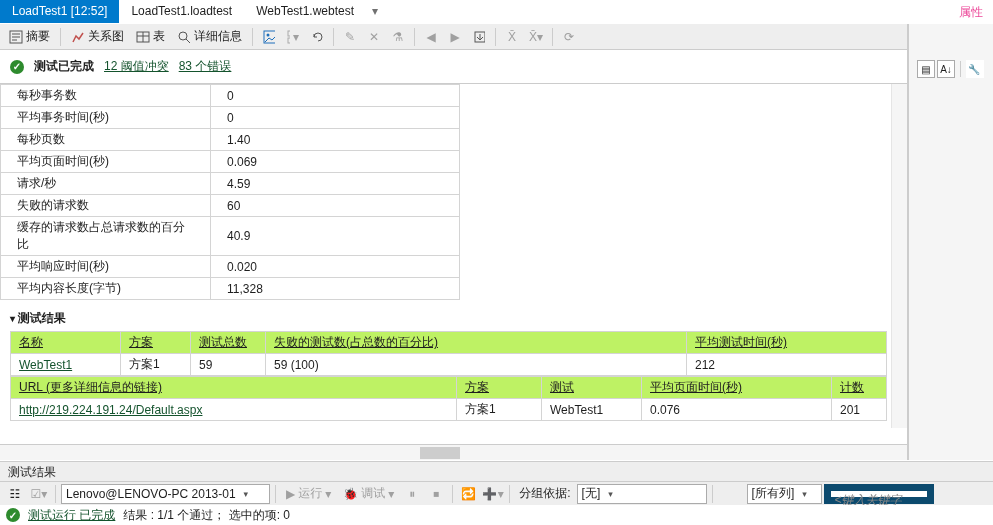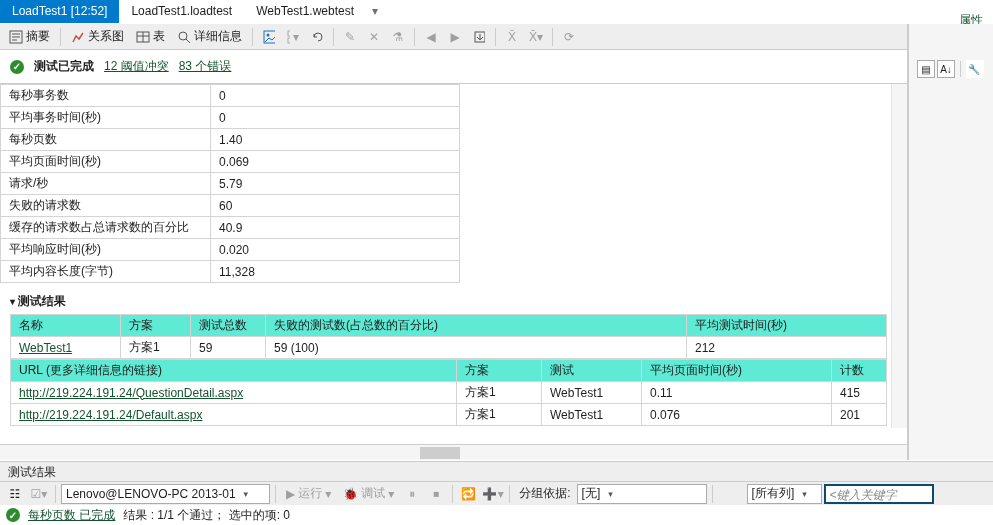--- a/index.html
+++ b/index.html
@@ -1,52 +1,52 @@
 <!DOCTYPE html>
 <html><head>
 <meta charset="utf-8">
 <style>
 * { box-sizing: border-box; margin: 0; padding: 0; }
 body { font-family: "Microsoft YaHei", "Segoe UI", Tahoma, sans-serif; font-size: 12px; color: #1e1e1e; background: #fff; width: 993px; height: 525px; overflow: hidden; position: relative; }
 .tab-bar { display: flex; align-items: stretch; background: #fff; height: 24px; border-bottom: 1px solid #fff; }
 .tab { padding: 4px 12px; color: #1e1e1e; cursor: pointer; display: flex; align-items: center; gap: 6px; flex-direction: column; }
 .tab.active { background: #007acc; color: #fff; }
 .tab .pin, .tab .close { font-size: 11px; }
-.right-label { margin-left: auto; padding: 12px 10px; color: #14532d; }
+.right-label { margin-left: auto; padding: 4px 10px; color: #ec4899; }
 .dropdown-arrow { padding: 4px 6px; color: #717171; cursor: pointer; }
 .main-area { display: flex; position: absolute; top: 24px; left: 0; right: 0; bottom: 65px; border-radius: 25px; }
 .left-pane { flex: 1; border-right: 1px solid #ccc; display: flex; flex-direction: column; overflow: hidden; }
 .right-pane { width: 85px; background: #f5f5f5; border-left: 1px solid #ccc; position: relative; }
 .right-pane .tool-icons { position: absolute; top: 36px; left: 8px; display: flex; gap: 2px; align-items: center; }
 .ti { width: 18px; height: 18px; display: inline-flex; align-items: center; justify-content: center; border: 1px solid #aaa; font-size: 10px; background:#fff; cursor:pointer; }
 .toolbar { display: flex; align-items: center; gap: 2px; padding: 2px 4px; border-bottom: 1px solid #ccc; background: #eee; height: 26px; flex-wrap: nowrap; }
 .tbtn { display: inline-flex; align-items: center; gap: 3px; padding: 2px 5px; cursor: pointer; color: #1e1e1e; white-space: nowrap; }
 .tbtn.icon-only { width: 22px; justify-content: center; }
 .tbtn.disabled { color: #a0a0a0; cursor: default; }
 .tsep { width: 1px; height: 18px; background: #ccc; margin: 0 3px; }
 .status-row { display: flex; align-items: center; gap: 10px; padding: 8px 10px; border-bottom: 1px solid #ccc; }
 .chk { width: 14px; height: 14px; border-radius: 50%; background: #2e8b2e; color: #fff; display: inline-flex; align-items: center; justify-content: center; font-size: 10px; font-weight:bold;}
 .link { color: #14532d; text-decoration: underline; cursor: pointer; }
 .content-scroll { flex: 1; overflow: auto; padding: 0; position:relative; }
 .kv-table { border-collapse: collapse; width: 460px; margin: 0; }
-.kv-table td { border: 1px solid #d4d4d4; padding: 2px 8px; height: 18px; }
+.kv-table td { border: 1px solid #d4d4d4; padding: 2px 16px; height: 18px; }
 .kv-table td:first-child { width: 210px; }
 .section-h { font-weight: bold; padding: 10px 10px 4px 10px; }
 .section-h::before { content: "▾ "; font-size: 10px; }
 .data-table { border-collapse: collapse; width: calc(100% - 30px); margin: 0 10px; }
 .data-table th, .data-table td { border: 1px solid #d4d4d4; padding: 2px 8px; text-align: left; font-weight: normal; height: 18px; }
-.data-table th { background: #5eead4; }
+.data-table th { background: #bef264; text-decoration: underline; }
 .bottom-scrollbar { height:16px; border-top:1px solid #ccc; background:#f5f5f5; position:relative; }
 .bottom-scrollbar .thumb { position:absolute; left:420px; top:2px; width:40px; height:12px; background:#cdcdcd; }
 .panel-title-bar { position:absolute; left:0; right:0; bottom:42px; height:22px; border-top:1px solid #ccc; background:#eee; display:flex; align-items:center; padding:0 8px; }
 .bottom-toolbar { position:absolute; left:0; right:0; bottom:20px; height:24px; border-top:1px solid #ccc; background:#eee; display:flex; align-items:center; padding:0 4px; gap:2px; }
 .bottom-status { position:absolute; left:0; right:0; bottom:0; height:20px; display:flex; align-items:center; padding:0 6px; gap:8px; background:#fff; }
 .dropdown { border:1px solid #ababab; background:#fff; padding:1px 4px; display:inline-flex; align-items:center; gap:4px; height:20px; cursor:pointer; }
 .dropdown::after { content:"▾"; font-size:9px; color:#555; margin-left:4px; }
-.searchbox { border:2px solid #0c4a6e; background:#fff; padding:1px 4px; height:20px; width:110px; color:#888; font-style:italic; }
+.searchbox { border:7px solid #0c4a6e; background:#fff; padding:1px 4px; height:20px; width:110px; color:#888; font-style:italic; }
 svg { display:block; }
 .vscroll { position:absolute; right:0; top:0; bottom:16px; width:16px; background:#f5f5f5; border-left:1px solid #e5e5e5;}
 </style>
 </head>
 <body>
 
 <div class="tab-bar">
   <div class="tab active">
     <span>LoadTest1 [12:52]</span>
     <span class="pin">📌</span>
@@ -158,21 +158,21 @@
             <tr>
               <td>每秒页数</td>
               <td>1.40</td>
             </tr>
             <tr>
               <td>平均页面时间(秒)</td>
               <td>0.069</td>
             </tr>
             <tr>
               <td>请求/秒</td>
-              <td>5.79</td>
+              <td>4.59</td>
             </tr>
             <tr>
               <td>失败的请求数</td>
               <td>60</td>
             </tr>
             <tr>
               <td>缓存的请求数占总请求数的百分比</td>
               <td>40.9</td>
             </tr>
             <tr>
@@ -213,27 +213,20 @@
             <tr>
           <th>URL (更多详细信息的链接)</th>
           <th style="width:85px">方案</th>
           <th style="width:100px">测试</th>
           <th style="width:190px">平均页面时间(秒)</th>
           <th style="width:55px">计数</th>
         </tr>
           </thead>
         <tbody id="page-body">
             <tr>
-              <td><span class="link">http://219.224.191.24/QuestionDetail.aspx</span></td>
-              <td>方案1</td>
-              <td>WebTest1</td>
-              <td>0.11</td>
-              <td>415</td>
-            </tr>
-            <tr>
               <td><span class="link">http://219.224.191.24/Default.aspx</span></td>
               <td>方案1</td>
               <td>WebTest1</td>
               <td>0.076</td>
               <td>201</td>
             </tr>
           </tbody>
       </table>
       <div class="vscroll"></div>
     </div>
@@ -278,15 +271,15 @@
     </span>
   <span class="tsep"></span>
   <span class="dropdown" style="width:75px;margin-left:29px;">
       <span>[所有列]</span>
     </span>
   <span class="searchbox">&lt;键入关键字</span>
 </div>
 
 <div class="bottom-status">
   <span class="chk">✓</span>
-  <span class="link">每秒页数 已完成</span>
+  <span class="link">测试运行 已完成</span>
   <span>结果 : 1/1 个通过；  选中的项: 0</span>
 </div>
 
 </body></html>

